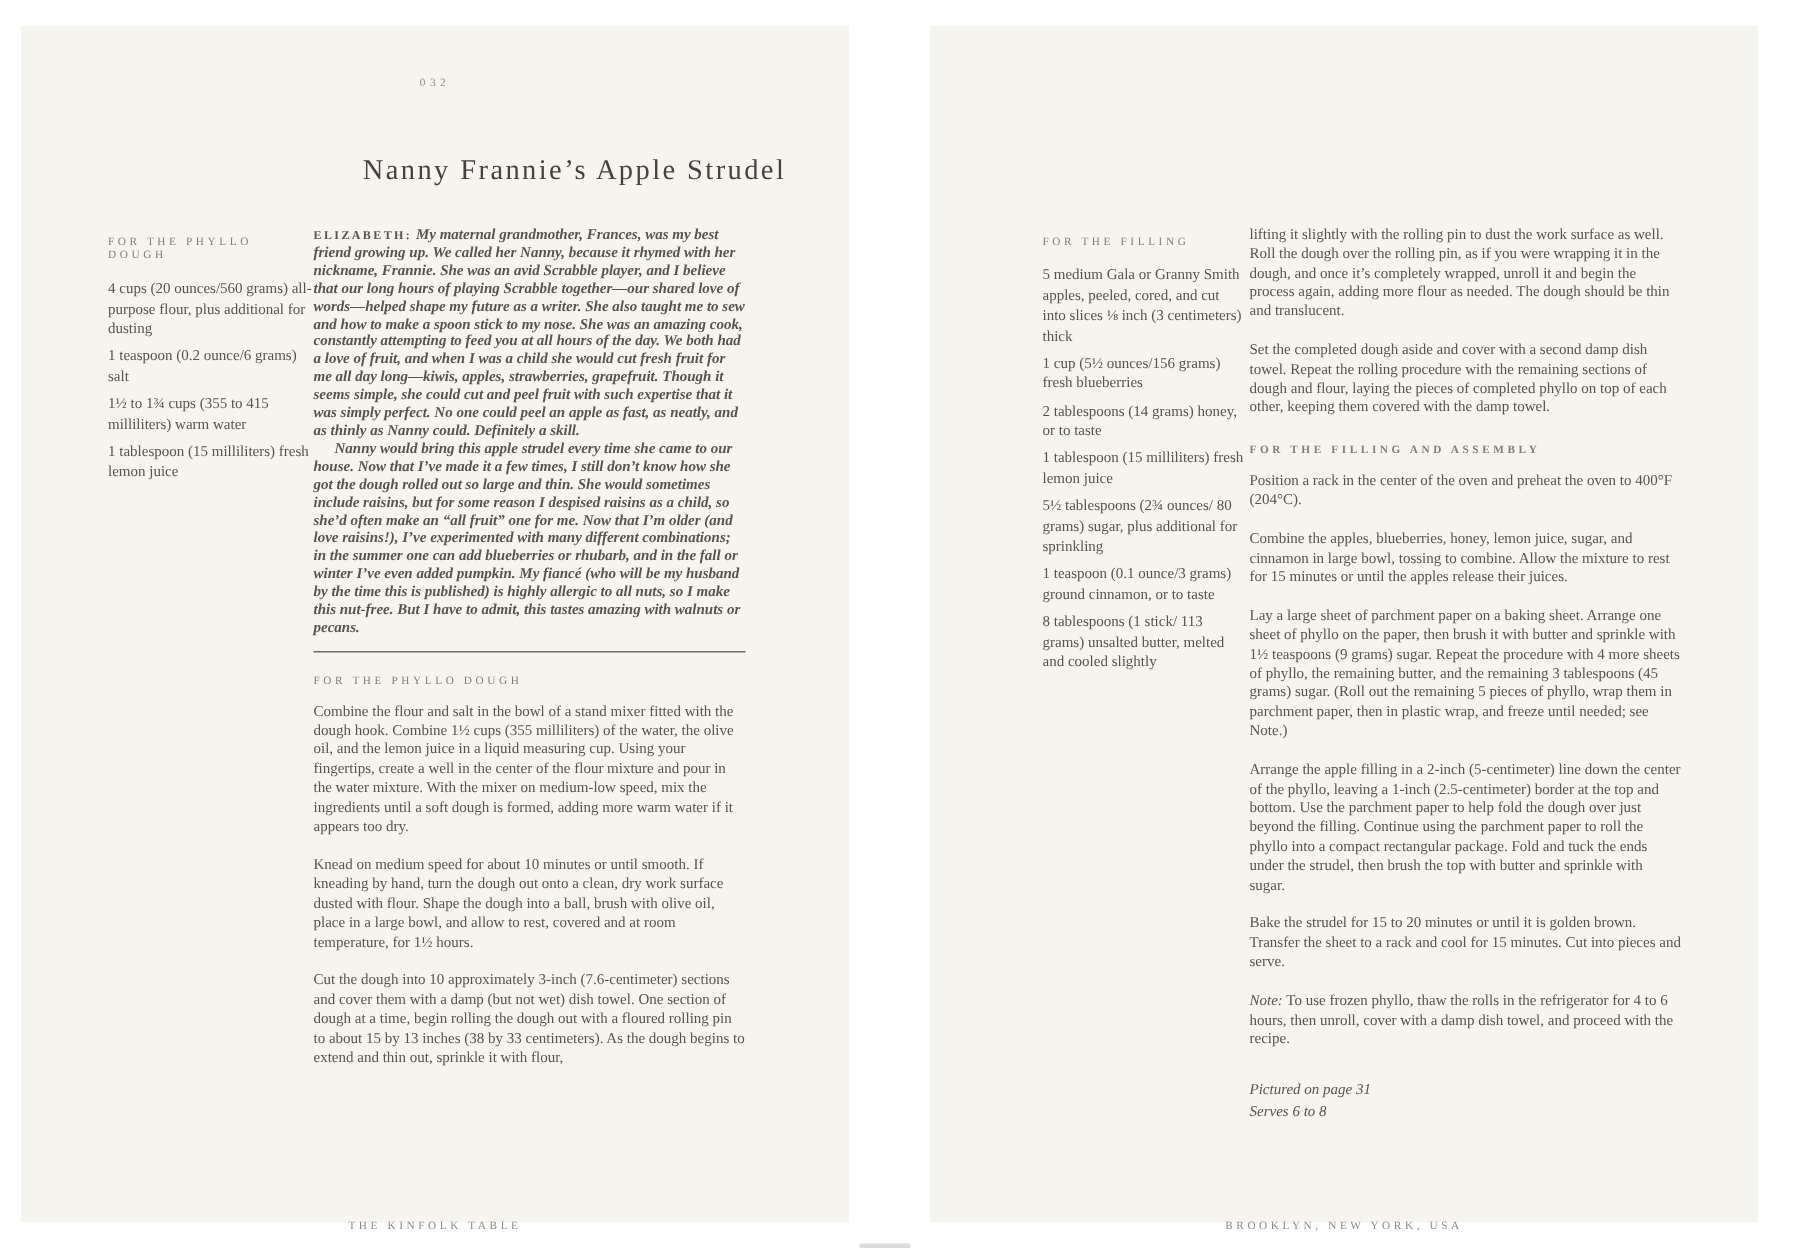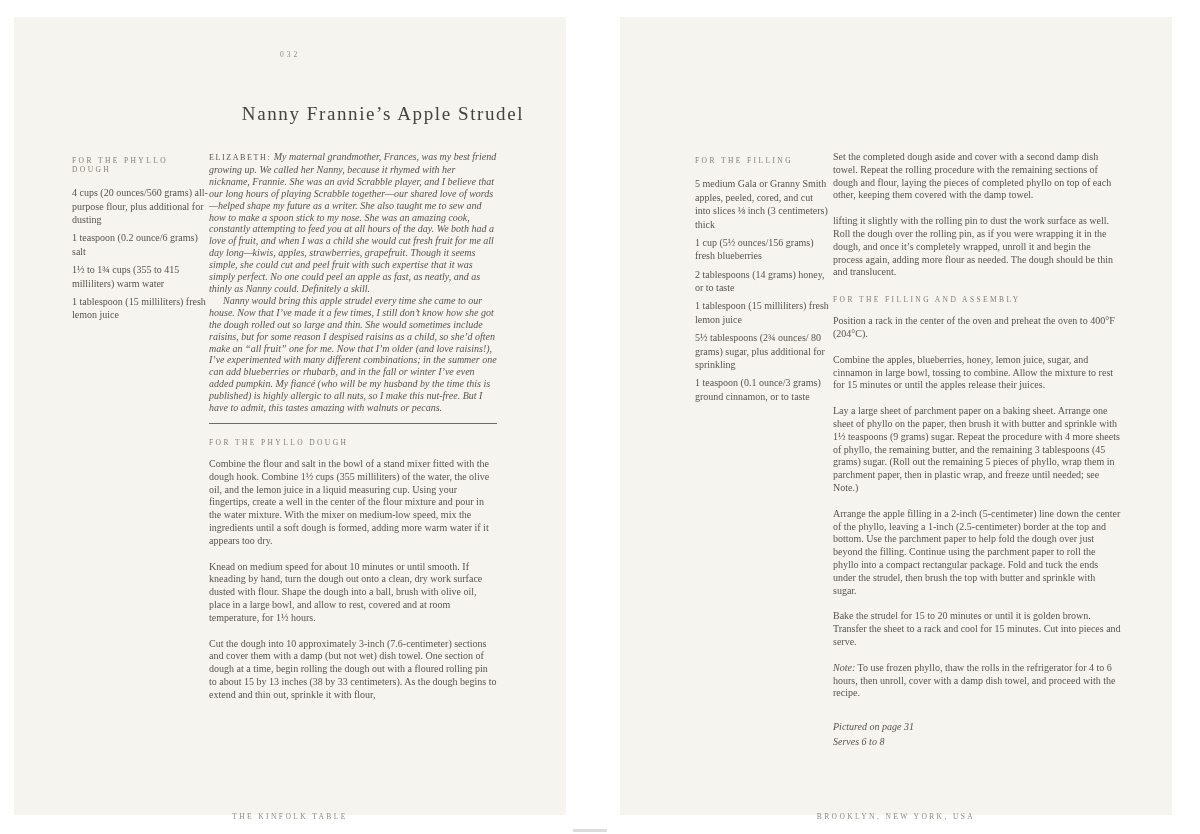--- a/index.html
+++ b/index.html
@@ -20,29 +20,29 @@
   .sidebar { position:absolute; top:139px; }
   .sidebar.sb-left  { left:58px; width:138px; }
   .sidebar.sb-right { left:75px; width:134px; }
   .side-heading { font-size:7.5px; letter-spacing:2.4px; color:#817e75; margin-bottom:12px; }
   .ingredient { font-size:10px; line-height:13.6px; color:#57544d; margin-bottom:4.5px; }
 
   .main { position:absolute; top:134px; }
   .main.m-left  { left:195px; width:288px; }
   .main.m-right { left:213px; width:288px; }
 
-  .intro-p { font-style:italic; font-size:10px; line-height:11.9px; color:#57544d; }
+  .intro-p { font-style:italic; font-size:10px; line-height:11.9px; color:#57544d;font-weight:bold; }
   .intro-p.indent { text-indent:14px; }
   .speaker { font-style:normal; font-size:8px; letter-spacing:1.6px; color:#57544d; }
 
   .divider { border:none; border-top:1px solid #6e6b63; margin:9px 0 0 0; }
 
   .section-heading { font-size:7.5px; letter-spacing:2.4px; color:#817e75;
                      margin-top:14px; margin-bottom:11px; }
-  .section-heading.assembly { margin-top:16px; }
+  .section-heading.assembly { margin-top:16px;font-weight:bold; }
 
   .para { font-size:10px; line-height:12.8px; color:#57544d; margin-bottom:13px; }
   .note-label { font-style:italic; }
 
   .meta { font-style:italic; font-size:10px; line-height:15px; color:#57544d; }
   .meta.first { margin-top:19px; }
 
   .footer { position:absolute; top:766px; left:0; right:0; text-align:center;
             font-size:7.5px; letter-spacing:2.4px; color:#8e8b82;margin-top:29px; }
 
@@ -82,25 +82,26 @@
   <section class="page right">
 
     <aside class="sidebar sb-right">
       <div class="side-heading">FOR THE FILLING</div>
       <p class="ingredient">5 medium Gala or Granny Smith apples, peeled, cored, and cut into slices ⅛ inch (3 centimeters) thick</p>
       <p class="ingredient">1 cup (5½ ounces/156 grams) fresh blueberries</p>
       <p class="ingredient">2 tablespoons (14 grams) honey, or to taste</p>
       <p class="ingredient">1 tablespoon (15 milliliters) fresh lemon juice</p>
       <p class="ingredient">5½ tablespoons (2¾ ounces/ 80 grams) sugar, plus additional for sprinkling</p>
       <p class="ingredient">1 teaspoon (0.1 ounce/3 grams) ground cinnamon, or to taste</p>
+      <p class="ingredient">8 tablespoons (1 stick/ 113 grams) unsalted butter, melted and cooled slightly</p>
     </aside>
 
     <div class="main m-right">
+      <p class="para">lifting it slightly with the rolling pin to dust the work surface as well. Roll the dough over the rolling pin, as if you were wrapping it in the dough, and once it’s completely wrapped, unroll it and begin the process again, adding more flour as needed. The dough should be thin and translucent.</p>
       <p class="para">Set the completed dough aside and cover with a second damp dish towel. Repeat the rolling procedure with the remaining sections of dough and flour, laying the pieces of completed phyllo on top of each other, keeping them covered with the damp towel.</p>
-      <p class="para">lifting it slightly with the rolling pin to dust the work surface as well. Roll the dough over the rolling pin, as if you were wrapping it in the dough, and once it’s completely wrapped, unroll it and begin the process again, adding more flour as needed. The dough should be thin and translucent.</p>
       <div class="section-heading assembly">FOR THE FILLING AND ASSEMBLY</div>
       <p class="para">Position a rack in the center of the oven and preheat the oven to 400°F (204°C).</p>
       <p class="para">Combine the apples, blueberries, honey, lemon juice, sugar, and cinnamon in large bowl, tossing to combine. Allow the mixture to rest for 15 minutes or until the apples release their juices.</p>
       <p class="para">Lay a large sheet of parchment paper on a baking sheet. Arrange one sheet of phyllo on the paper, then brush it with butter and sprinkle with 1½ teaspoons (9 grams) sugar. Repeat the procedure with 4 more sheets of phyllo, the remaining butter, and the remaining 3 tablespoons (45 grams) sugar. (Roll out the remaining 5 pieces of phyllo, wrap them in parchment paper, then in plastic wrap, and freeze until needed; see Note.)</p>
       <p class="para">Arrange the apple filling in a 2-inch (5-centimeter) line down the center of the phyllo, leaving a 1-inch (2.5-centimeter) border at the top and bottom. Use the parchment paper to help fold the dough over just beyond the filling. Continue using the parchment paper to roll the phyllo into a compact rectangular package. Fold and tuck the ends under the strudel, then brush the top with butter and sprinkle with sugar.</p>
       <p class="para">Bake the strudel for 15 to 20 minutes or until it is golden brown. Transfer the sheet to a rack and cool for 15 minutes. Cut into pieces and serve.</p>
       <p class="para"><span class="note-label">Note:</span> <span>To use frozen phyllo, thaw the rolls in the refrigerator for 4 to 6 hours, then unroll, cover with a damp dish towel, and proceed with the recipe.</span></p>
       <p class="meta first">Pictured on page 31</p>
       <p class="meta">Serves 6 to 8</p>
     </div>

